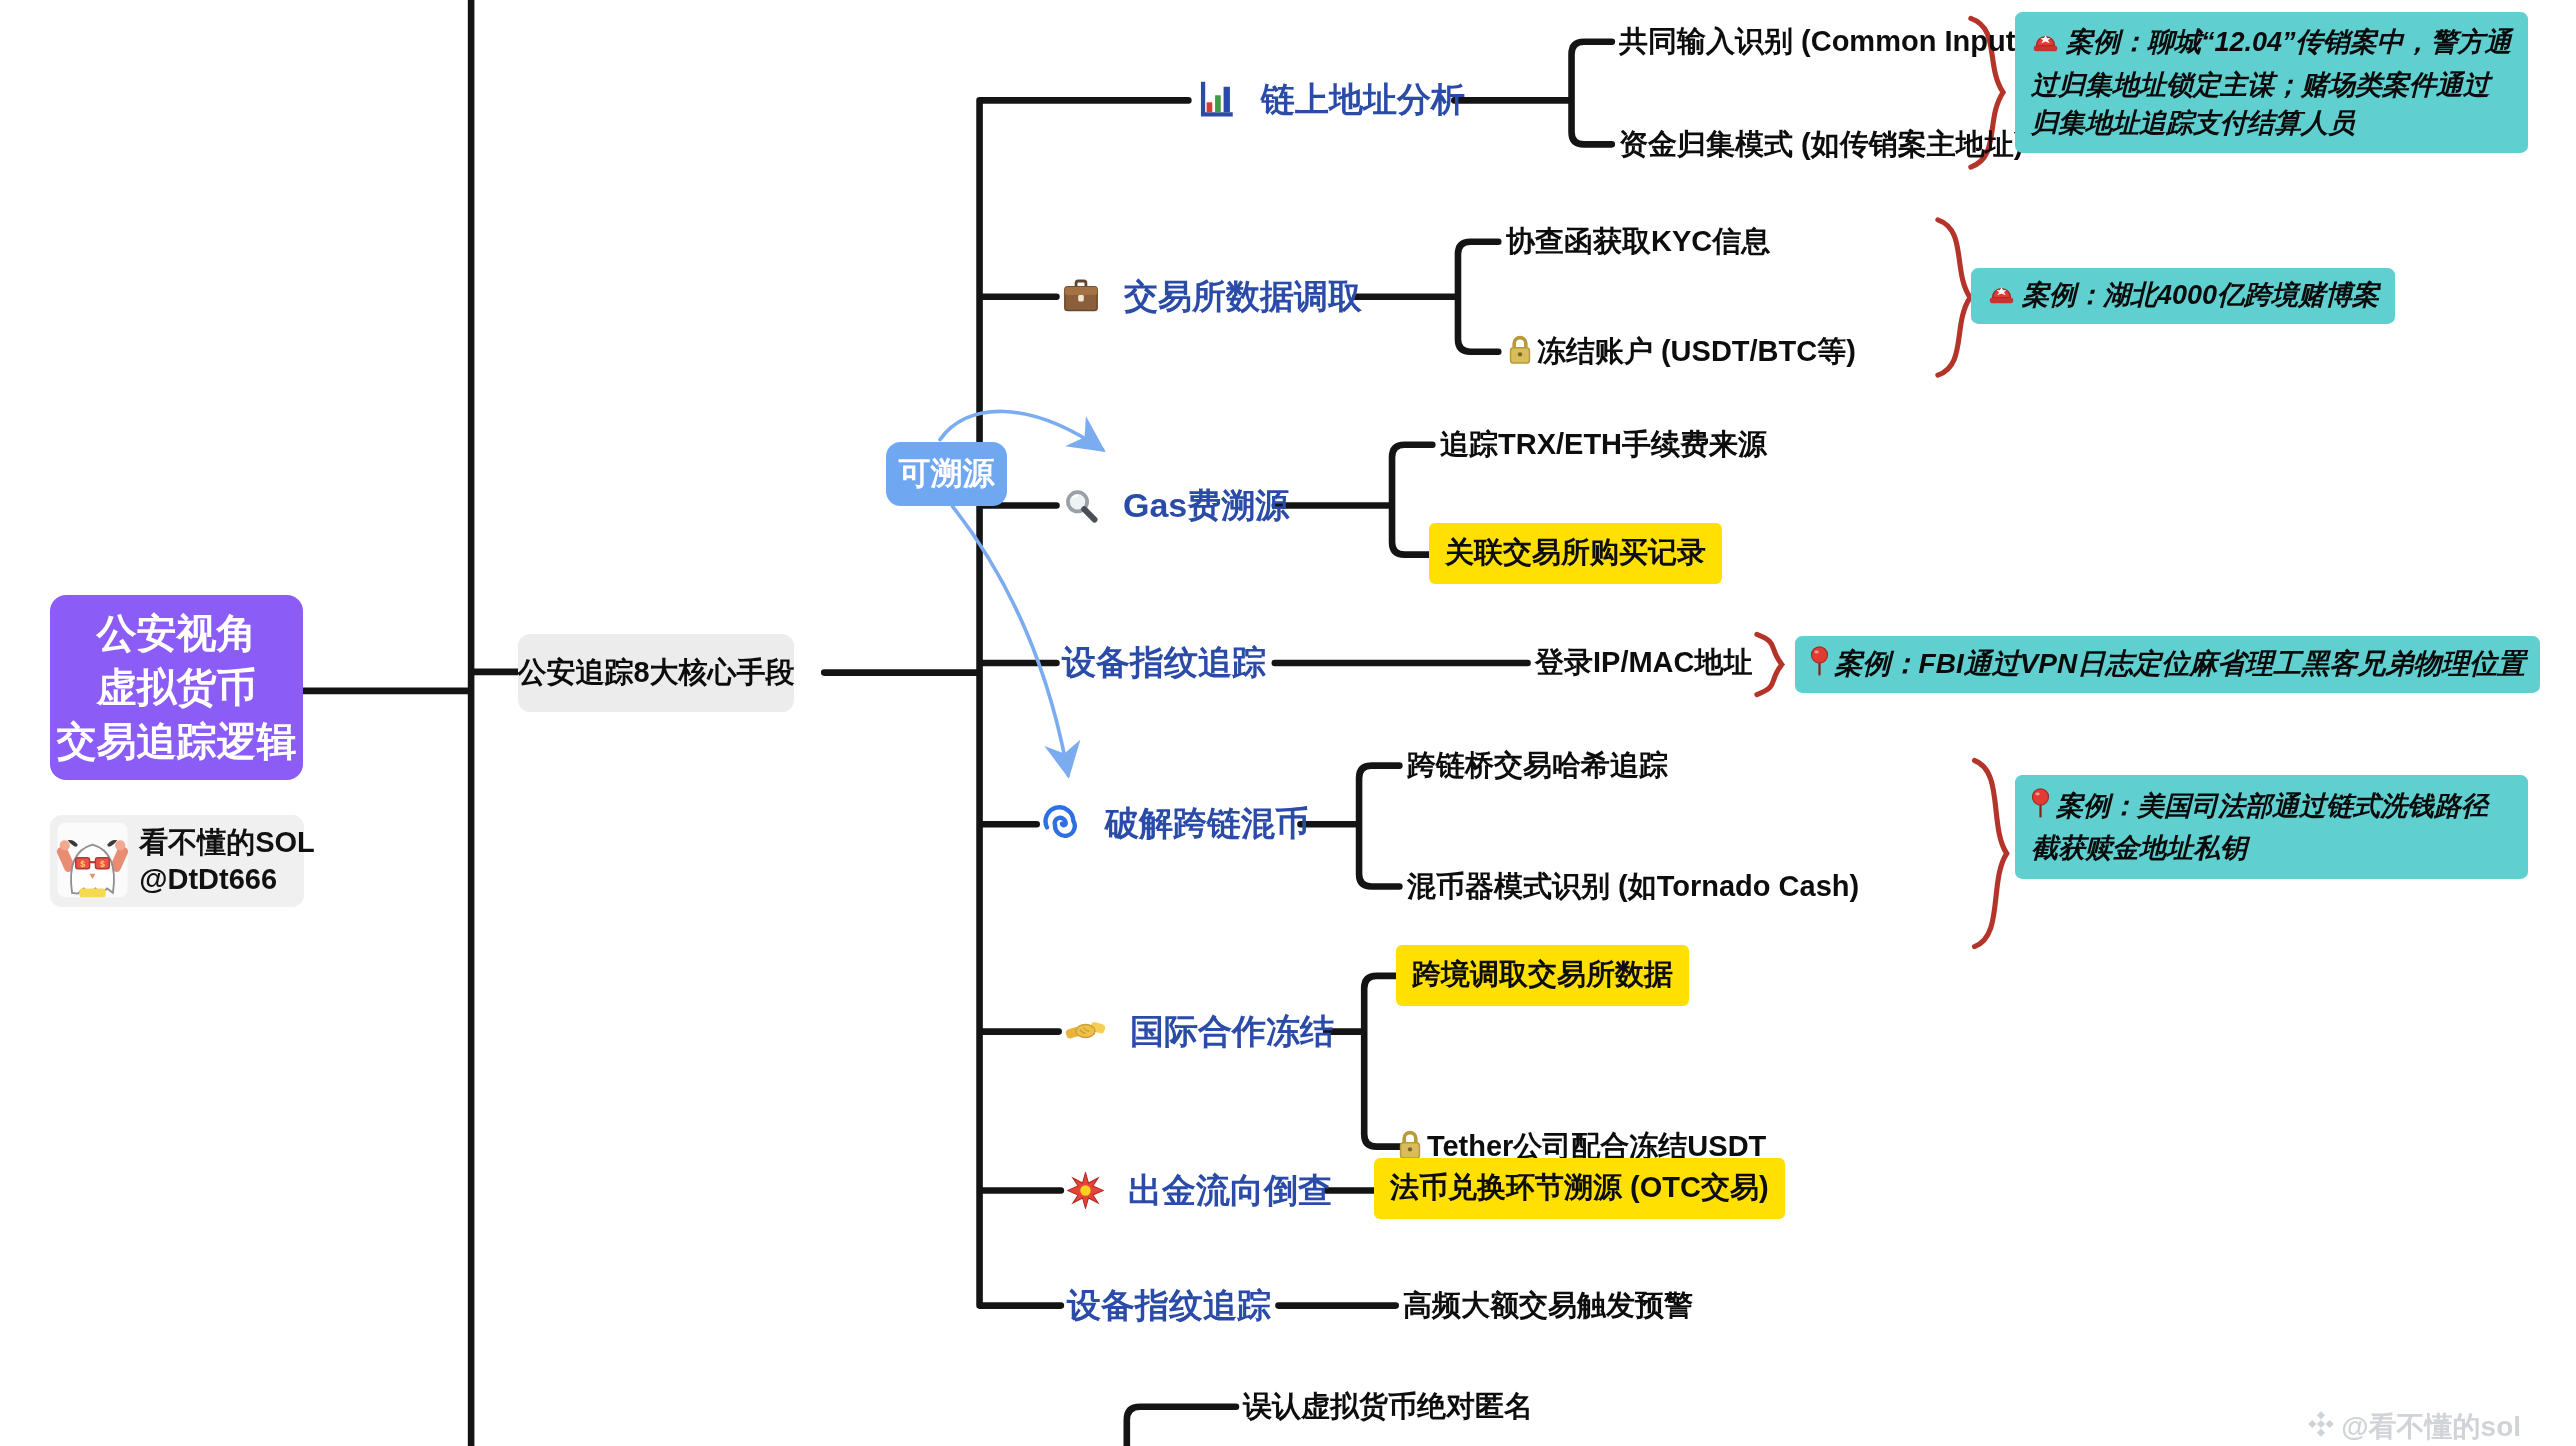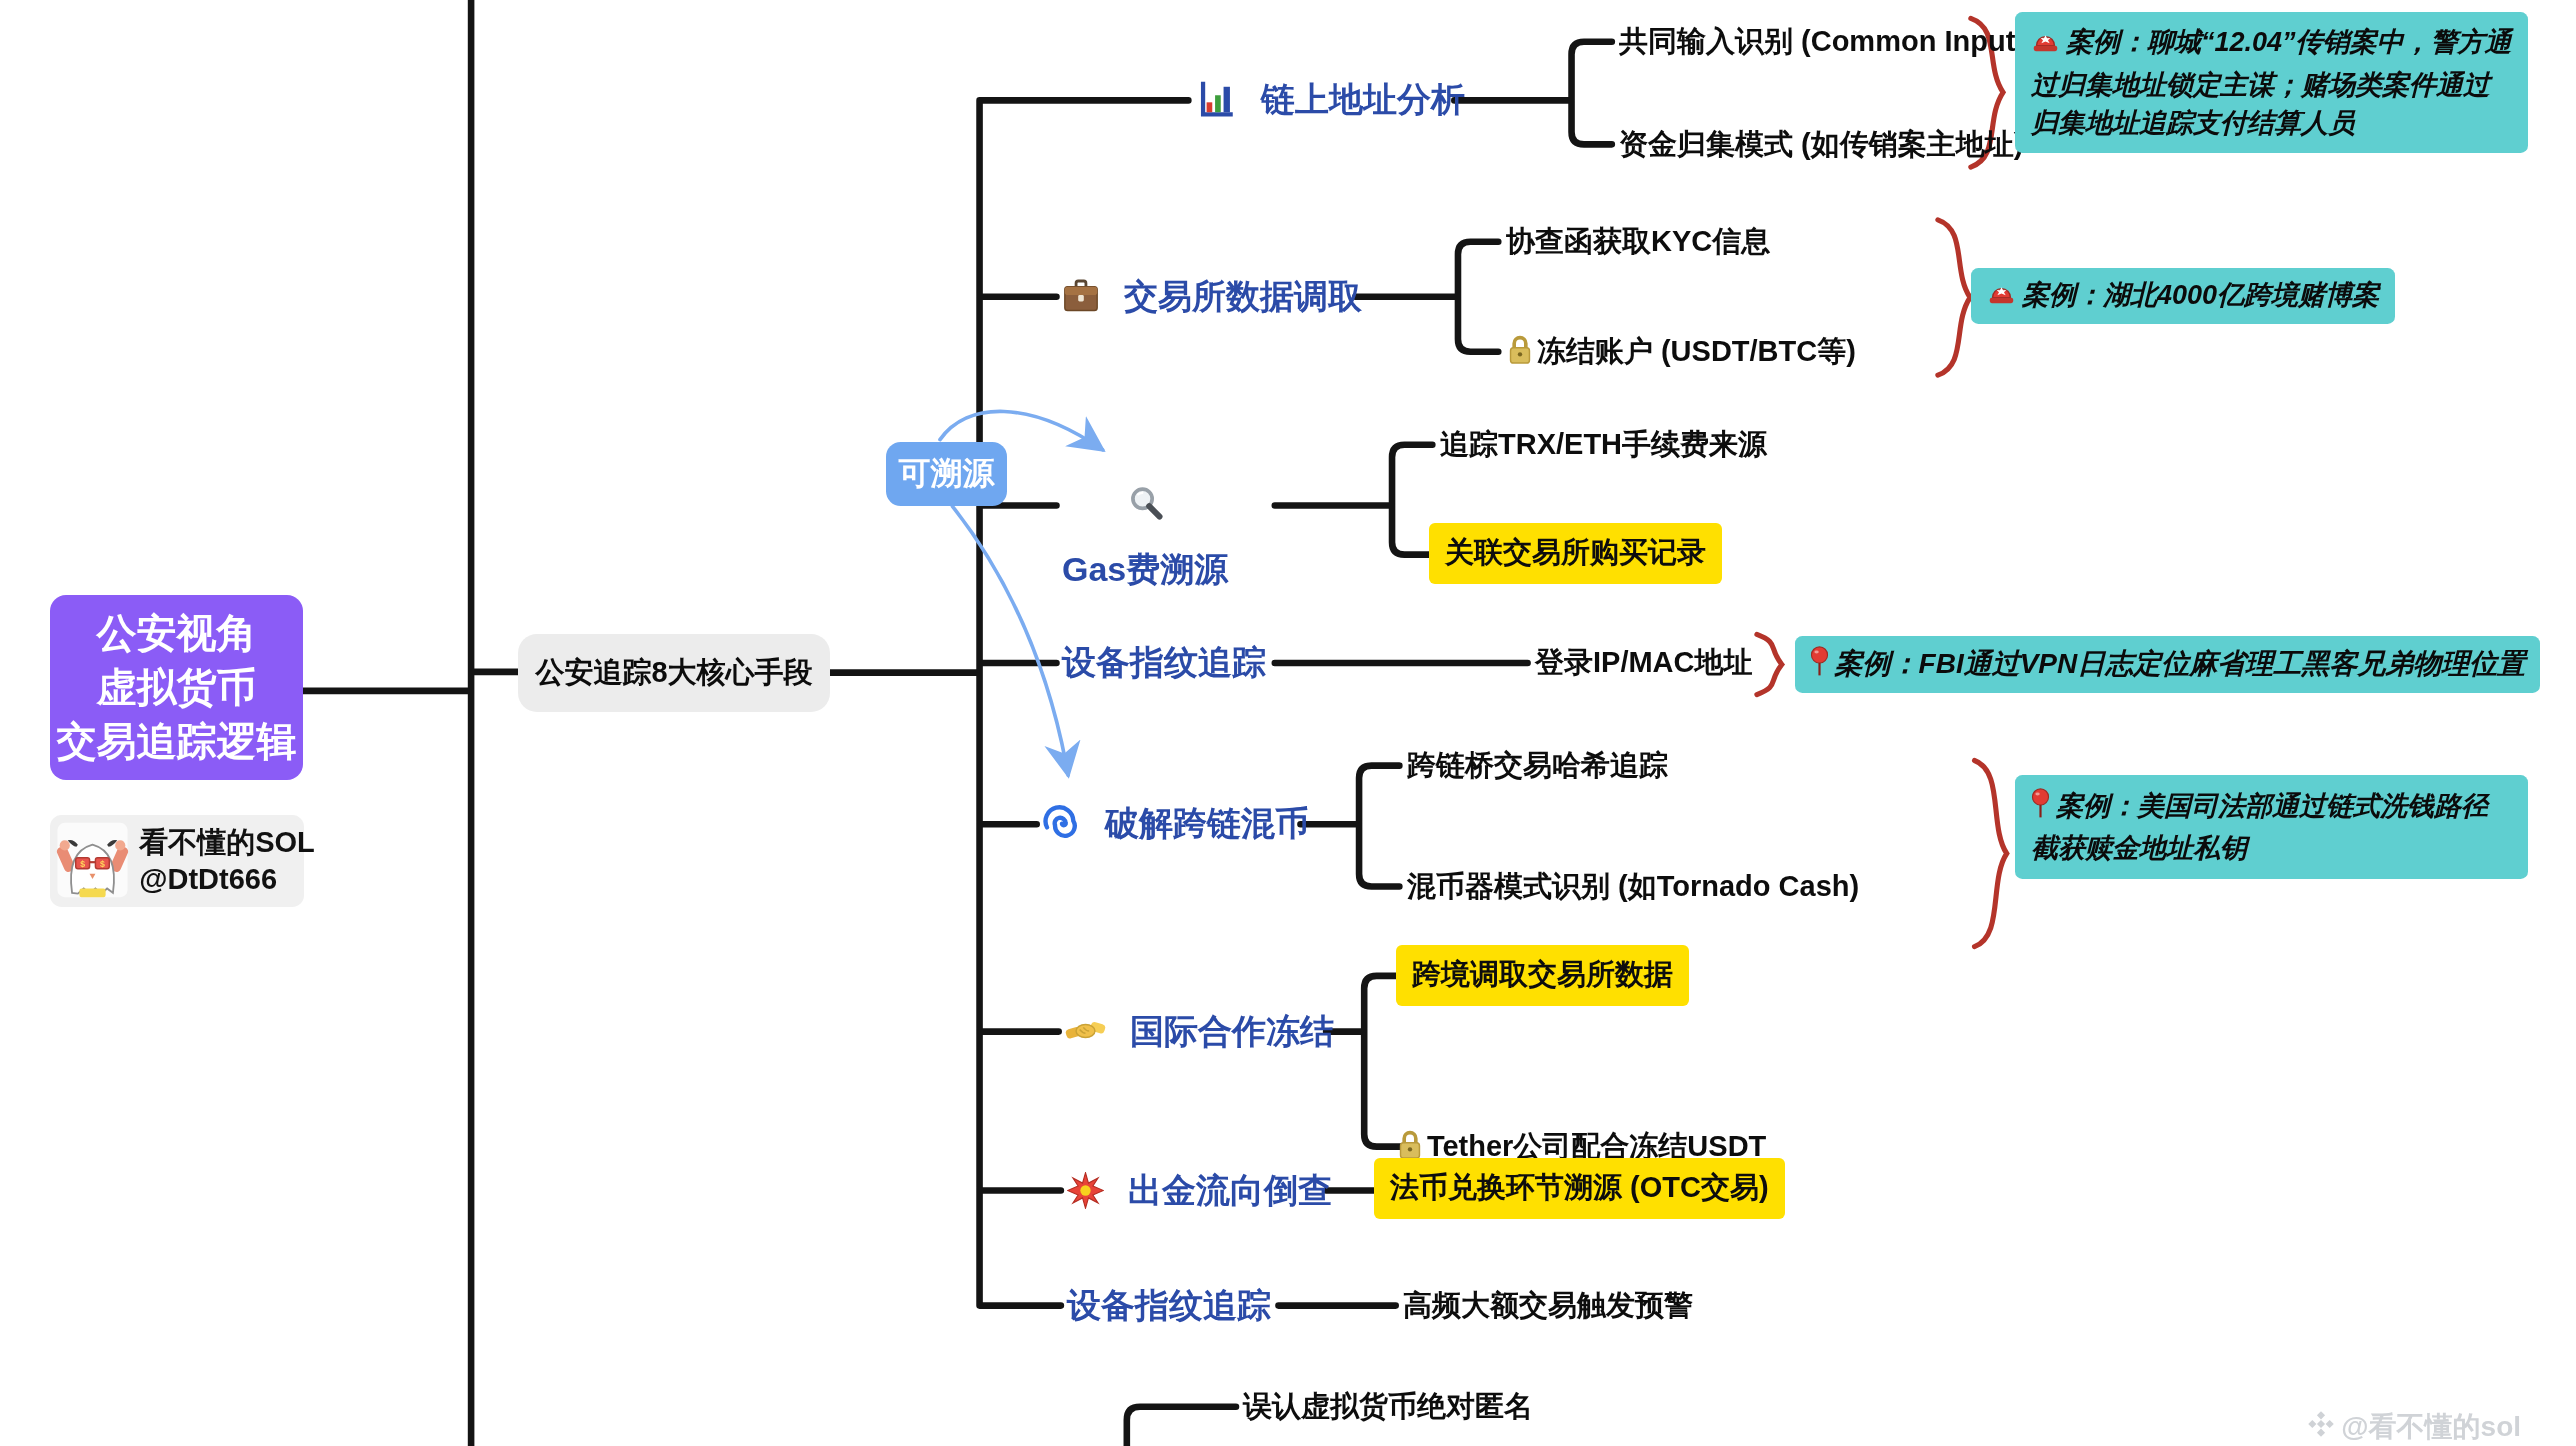--- a/index.html
+++ b/index.html
@@ -7,21 +7,21 @@
           font-family:"Liberation Sans","DejaVu Sans",sans-serif;}
   #wires{position:absolute;left:0;top:0;z-index:1;}
   .node{position:absolute;z-index:3;}
   .root-box{left:50px;top:595px;width:253px;height:185px;background:#8b5cf6;border-radius:16px;
             display:flex;flex-direction:column;justify-content:center;align-items:center;gap:7.3px;}
   .root-box div{color:#fff;font-size:40px;font-weight:bold;line-height:47px;white-space:nowrap;}
   .author-card{left:50px;top:815px;width:254px;height:92px;background:#f0f0f0;border-radius:11.7px;
                display:flex;align-items:center;gap:10.3px;padding-left:5.9px;box-sizing:border-box;}
   .author-txt{display:flex;flex-direction:column;justify-content:center;}
   .author-txt span{font-size:29px;font-weight:bold;color:#111;line-height:37px;white-space:nowrap;}
-  .center-box{left:518px;top:634px;width:312px;height:78px;background:#ececec;border-radius:19px;
+  .center-box{left:518px;top:634px;width:276px;height:78px;background:#ececec;border-radius:12px;
               display:flex;justify-content:center;align-items:center;}
   .center-box span{font-size:29px;font-weight:bold;color:#0c0c0c;white-space:nowrap;}
   .bubble{left:874px;top:442px;width:121px;height:64px;background:#6FA7F0;border-radius:14.7px;
           display:flex;justify-content:center;align-items:center;z-index:4;margin-left:12px;}
   .bubble span{color:#fff;font-size:32px;font-weight:bold;}
   .blabel{display:flex;align-items:center;gap:24px;height:44px;}
   .blabel .t{font-size:34px;font-weight:bold;color:#2B4BA8;white-space:nowrap;}
   .child{font-size:29px;font-weight:bold;color:#0d0d0d;line-height:35px;white-space:nowrap;}
   .child .ic{display:inline-block;vertical-align:-5.1px;margin-right:2.9px;}
   .ybox{background:#FFE000;border-radius:5.9px;padding:10.3px 16px;font-size:29px;font-weight:bold;
@@ -163,21 +163,21 @@
   <div class="node case" style="left:1971px;top:268px;font-size:27px;white-space:nowrap;padding:8.8px 16px;">
     <span class="ci">
       <svg width="29" height="29" viewBox="0 0 42 42">
         <path d="M8,27 a13,13 0 0 1 26,0 z" fill="#E23B33" stroke="#9e2b24" stroke-width="2"></path>
         <path d="M21,12 l2.2,4.4 4.8,-0.6 -3.4,3.4 2.4,4.2 -6,-2.4 -6,2.4 2.4,-4.2 -3.4,-3.4 4.8,0.6 Z" fill="#fff"></path>
         <rect x="4" y="27" width="34" height="8" rx="3" fill="#C4362D"></rect>
       </svg>
     </span><span class="tx">案例：湖北4000亿跨境赌博案</span>
   </div>
 
-  <div class="node blabel" style="left:1062px;top:484px;flex-direction:column;">
+  <div class="node blabel" style="left:1062px;top:484px;">
     <span>
       <svg width="37" height="37" viewBox="0 0 50 50">
         <circle cx="21" cy="20" r="13" fill="#eef2f5" stroke="#98a0a8" stroke-width="5"></circle>
         <path d="M14,15 a9,9 0 0 1 8,-3" stroke="#fff" stroke-width="3" fill="none"></path>
         <line x1="30" y1="30" x2="44" y2="44" stroke="#4a4f55" stroke-width="8" stroke-linecap="round"></line>
       </svg>
     </span>
     <span class="t">Gas费溯源</span>
   </div>
   <div class="node child" style="left:1440px;top:427px;">追踪TRX/ETH手续费来源</div>

